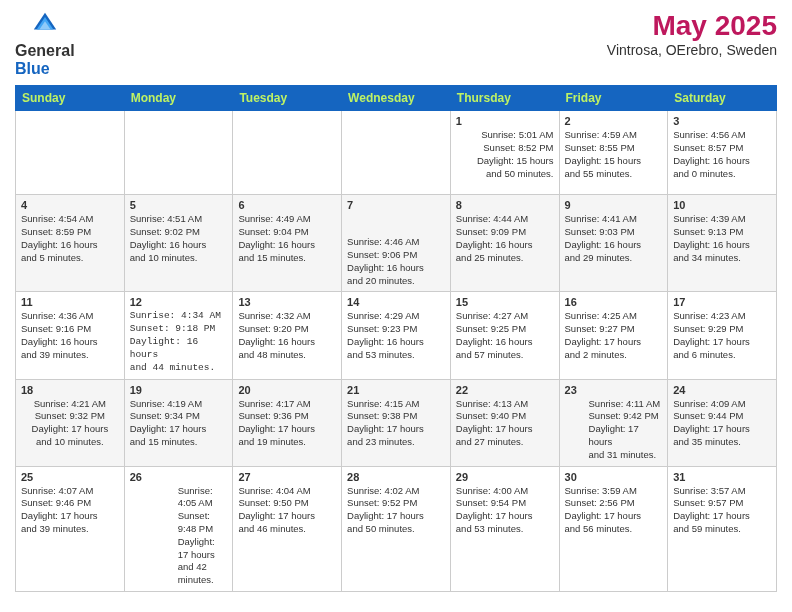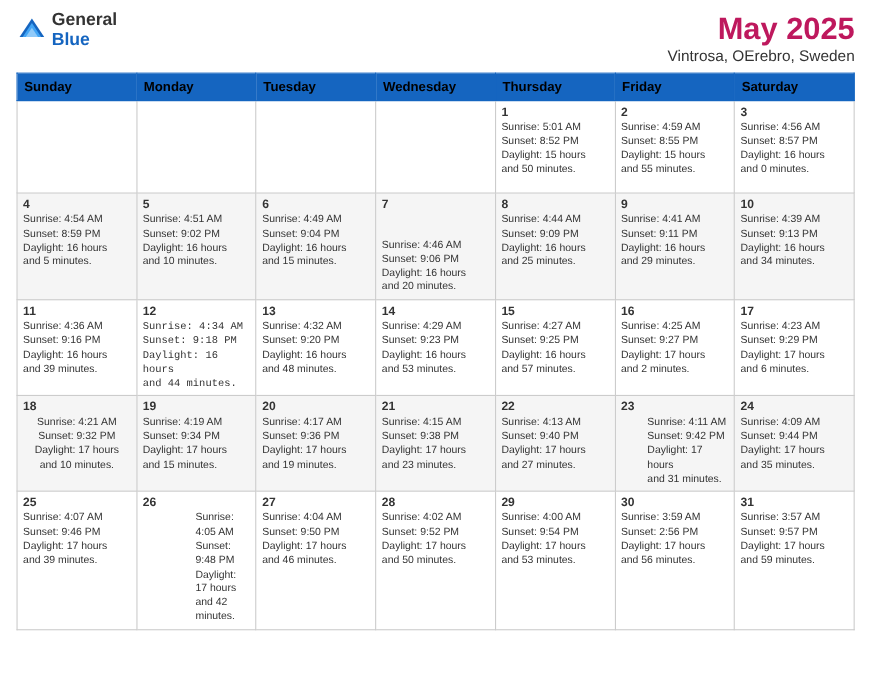--- a/index.html
+++ b/index.html
@@ -18,20 +18,21 @@
     .header {
       display: flex;
       justify-content: space-between;
       align-items: flex-start;
       margin-bottom: 8px;
     }
     .logo {
       display: flex;
       align-items: center;
       gap: 4px;
+      flex-direction: column;
     }
     .logo-text {
       display: flex;
       flex-direction: column;
       line-height: 1.1;
     }
     .logo-general {
       font-size: 16px;
       font-weight: bold;
       color: #333;
@@ -58,21 +59,21 @@
       color: #333;
       font-weight: normal;
     }
     .calendar {
       width: 100%;
       border-collapse: collapse;
       border: 1px solid #ccc;
     }
     .calendar th {
       background: #1565c0;
-      color: #000000;
+      color: #bef264;
       font-size: 12px;
       padding: 5px 6px;
       text-align: left;
       border: 1px solid #1565c0;
     }
     .calendar td {
       vertical-align: top;
       padding: 4px 5px;
       border: 1px solid #ccc;
       font-size: 10px;
@@ -136,21 +137,21 @@
       </tr>
     </thead>
     <tbody id="calendar-body">
     <tr>
           <td class="empty-cell"></td>
           <td class="empty-cell"></td>
           <td class="empty-cell"></td>
           <td class="empty-cell"></td>
           <td>
             <span class="day-num">1</span>
-            <div class="day-info" style="white-space: pre-line;">Sunrise: 5:01 AM
+            <div class="day-info" style="white-space: pre-line; text-align: right;">Sunrise: 5:01 AM
 Sunset: 8:52 PM
 Daylight: 15 hours
 and 50 minutes.</div>
           </td>
           <td>
             <span class="day-num">2</span>
             <div class="day-info" style="white-space: pre-line;">Sunrise: 4:59 AM
 Sunset: 8:55 PM
 Daylight: 15 hours
 and 55 minutes.</div>
@@ -195,21 +196,21 @@
           <td>
             <span class="day-num">8</span>
             <div class="day-info" style="white-space: pre-line;">Sunrise: 4:44 AM
 Sunset: 9:09 PM
 Daylight: 16 hours
 and 25 minutes.</div>
           </td>
           <td>
             <span class="day-num">9</span>
             <div class="day-info" style="white-space: pre-line;">Sunrise: 4:41 AM
-Sunset: 9:11 PM
+Sunset: 9:03 PM
 Daylight: 16 hours
 and 29 minutes.</div>
           </td>
           <td>
             <span class="day-num">10</span>
             <div class="day-info" style="white-space: pre-line;">Sunrise: 4:39 AM
 Sunset: 9:13 PM
 Daylight: 16 hours
 and 34 minutes.</div>
           </td>

